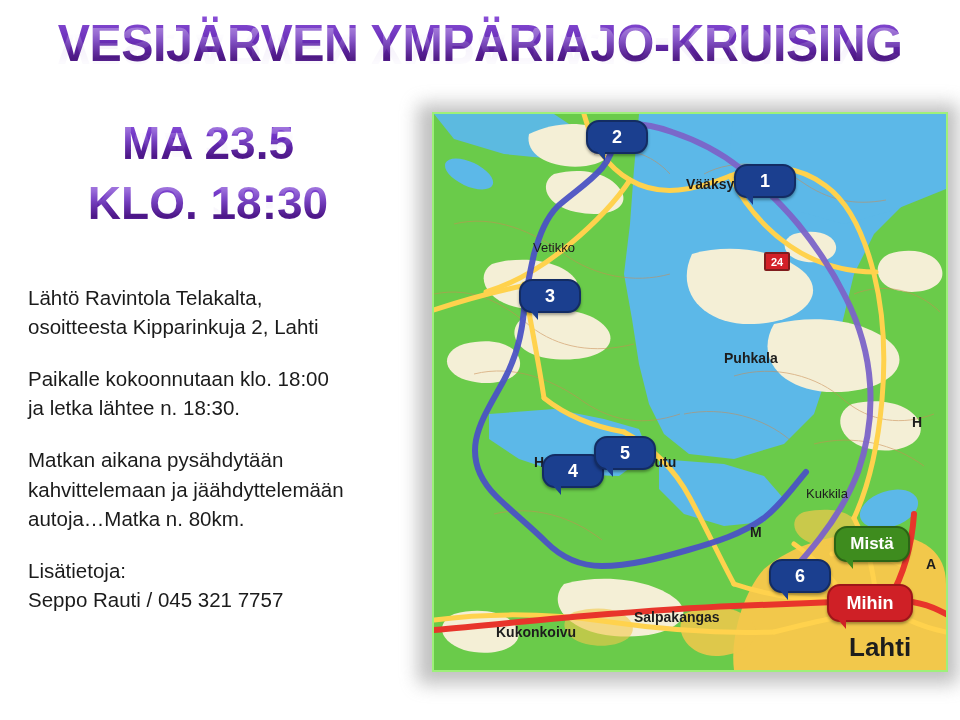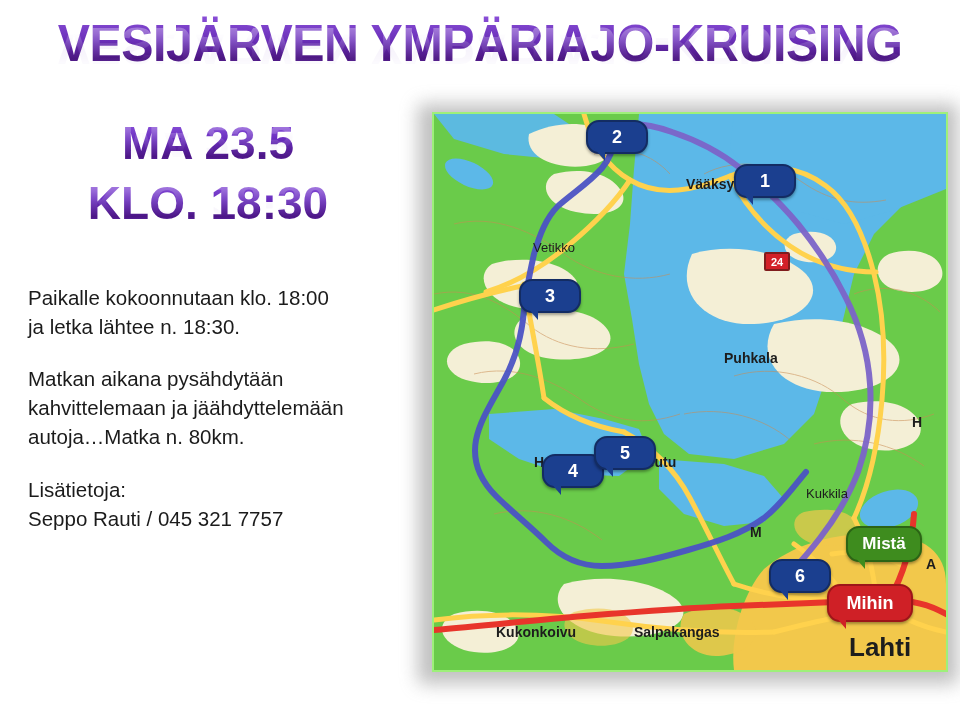--- a/index.html
+++ b/index.html
@@ -125,20 +125,22 @@
   </div>
 
   <div class="date-wrap">
     <div class="dline d1">MA 23.5</div>
     <div class="dline-refl d1r">MA 23.5</div>
     <div class="dline d2">KLO. 18:30</div>
     <div class="dline-refl d2r">KLO. 18:30</div>
   </div>
 
   <div class="body-text">
+    <p class="para">Lähtö Ravintola Telakalta,
+osoitteesta Kipparinkuja 2, Lahti</p>
     <p class="para">Paikalle kokoonnutaan klo. 18:00
 ja letka lähtee n. 18:30.</p>
     <p class="para">Matkan aikana pysähdytään
 kahvittelemaan ja jäähdyttelemään
 autoja…Matka n. 80km.</p>
     <p class="para">Lisätietoja:
 Seppo Rauti / 045 321 7757</p>
   </div>
 
   <div id="map-shadow"></div>
@@ -244,21 +246,21 @@
         </g>
 
       </g>
     </svg>
 
     <div class="mlabel ml-med" style="left:252px;top:62px;">Vääksy</div>
     <div class="mlabel ml-small" style="left:99px;top:126px;">Vetikko</div>
     <div class="mlabel ml-med" style="left:290px;top:236px;">Puhkala</div>
     <div class="mlabel ml-small" style="left:372px;top:372px;">Kukkila</div>
     <div class="mlabel ml-med" style="left:62px;top:510px;">Kukonkoivu</div>
-    <div class="mlabel ml-med" style="left:200px;top:510px;">Salpakangas</div>
+    <div class="mlabel ml-med" style="left:200px;top:495px;">Salpakangas</div>
     <div class="mlabel ml-med" style="left:290px;top:565px;">Kärpänen</div>
     <div class="mlabel ml-big" style="left:415px;top:518px;">Lahti</div>
     <div class="mlabel ml-med" style="left:100px;top:340px;">H</div>
     <div class="mlabel ml-med" style="left:180px;top:340px;">konseutu</div>
     <div class="mlabel ml-med" style="left:438px;top:470px;">aa</div>
     <div class="mlabel ml-med" style="left:478px;top:300px;">H</div>
     <div class="mlabel ml-med" style="left:492px;top:442px;">A</div>
     <div class="mlabel ml-med" style="left:316px;top:410px;">M</div>
 
     <div class="shield" style="left:330px;top:138px;">24</div>
@@ -275,21 +277,21 @@
     <div class="marker" style="left:108px;top:340px;">
       <div class="bubble b-num">4</div>
     </div>
     <div class="marker" style="left:160px;top:322px;">
       <div class="bubble b-num">5</div>
     </div>
     <div class="marker" style="left:335px;top:445px;">
       <div class="bubble b-num">6</div>
     </div>
 
-    <div class="marker" style="left:412px;top:412px;border-radius:16px;">
+    <div class="marker" style="left:400px;top:412px;border-radius:16px;">
       <div class="bubble b-green">Mistä</div>
     </div>
     <div class="marker" style="left:393px;top:470px;">
       <div class="bubble b-red">Mihin</div>
     </div>
 
   </div>
 </div>
 
 </body></html>

